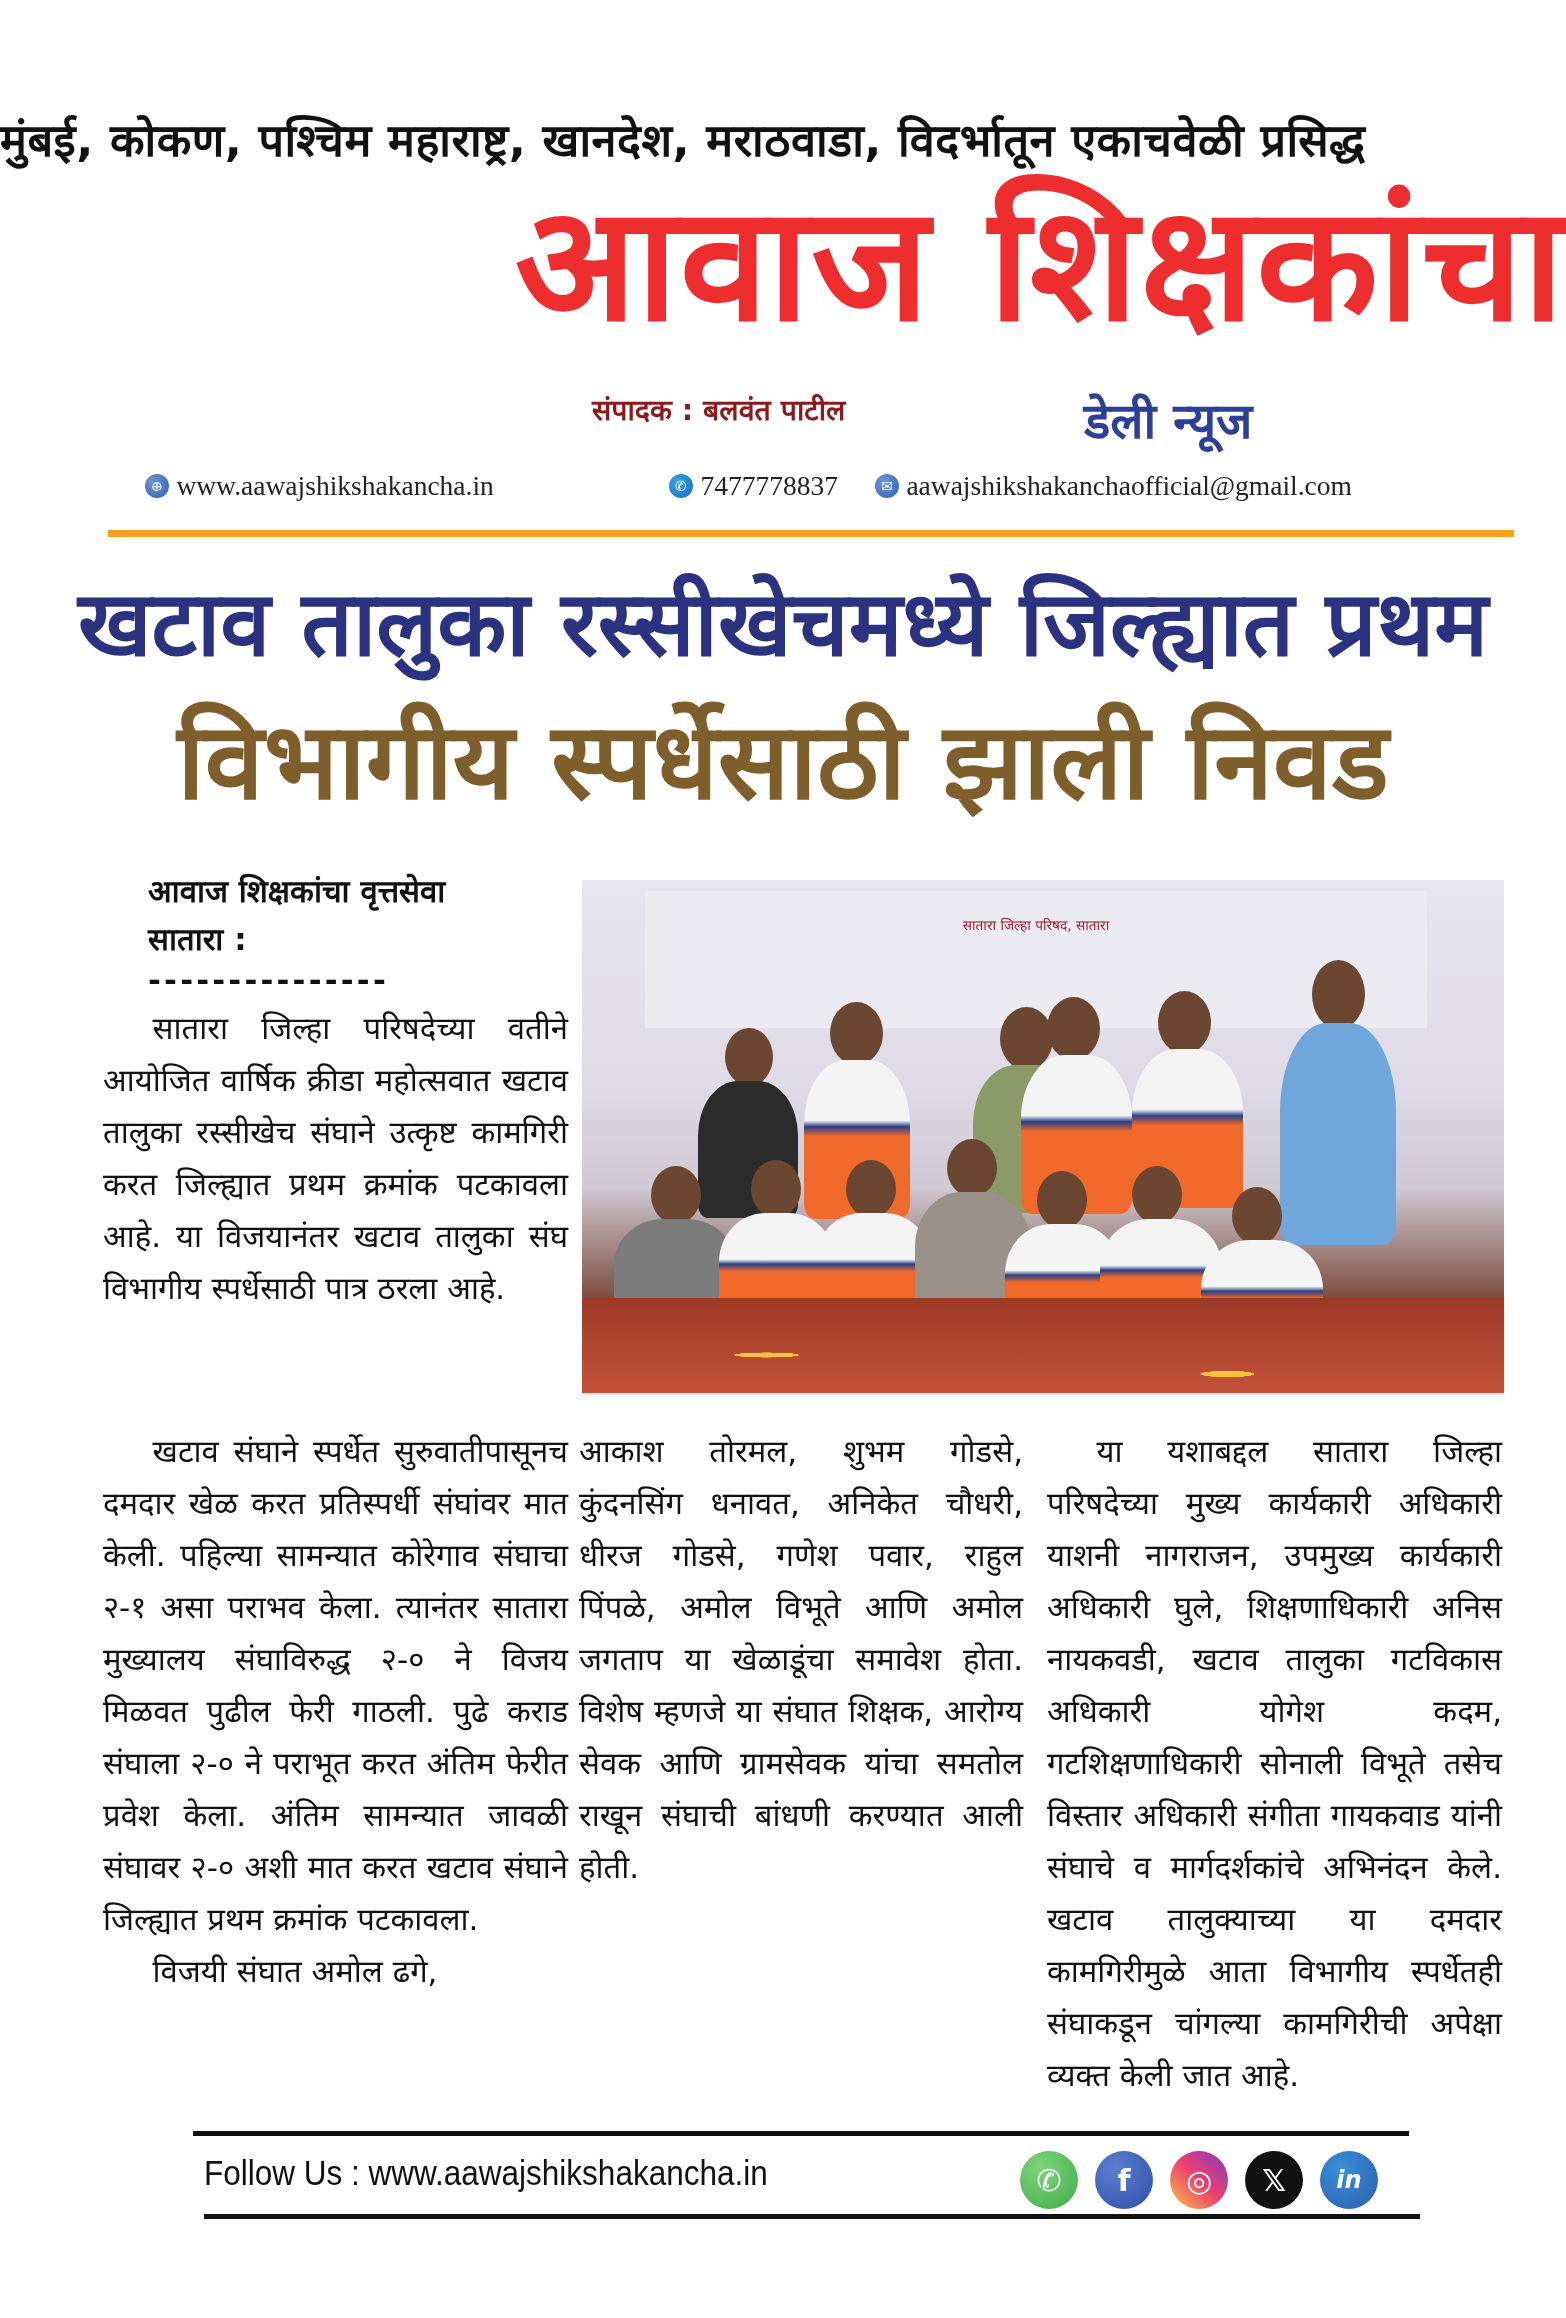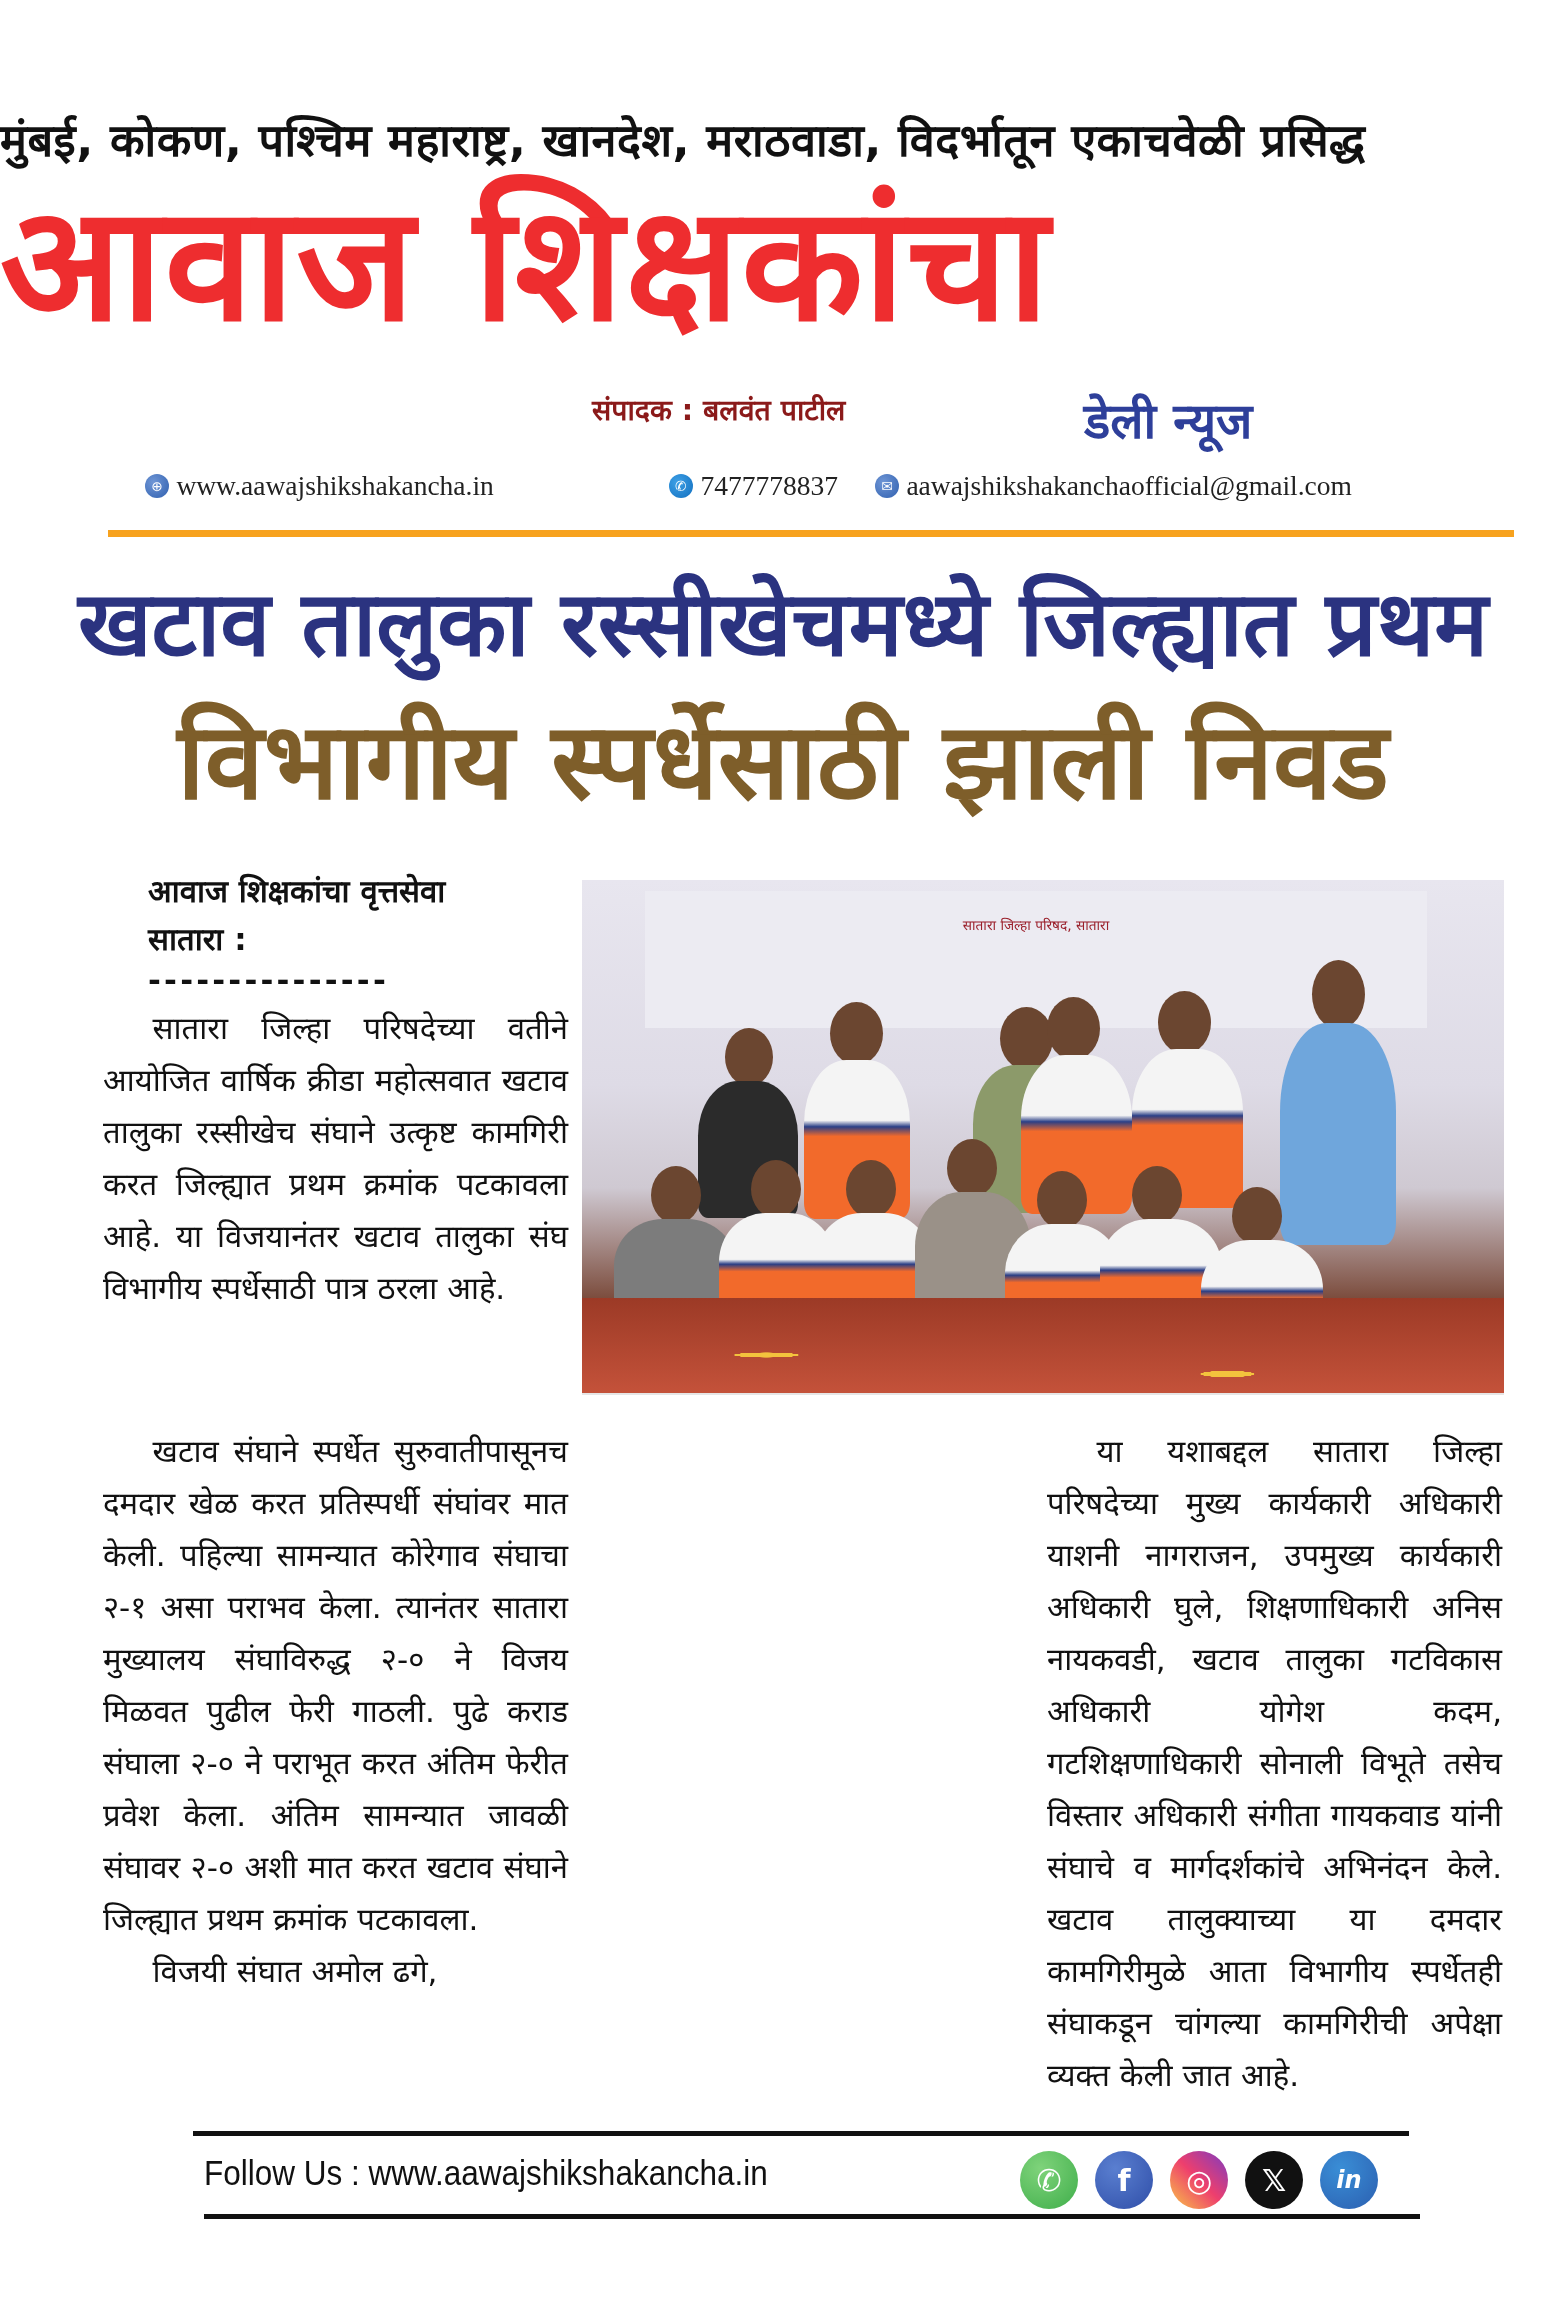--- a/index.html
+++ b/index.html
@@ -2,21 +2,21 @@
 <html style="font-size:8.5px"><head>
 <meta charset="utf-8">
 <style>
   * { box-sizing: border-box; margin: 0; padding: 0; }
   html, body { width: 1566px; height: 2319px; background: #ffffff; overflow: hidden; }
   body { position: relative; font-family: "DejaVu Sans", "Liberation Sans", sans-serif; color: #111; }
 
   .tagline { position: absolute; left: 0; width: 1566px; top: 108px; text-align: left;
     font-size: 45px; font-weight: bold; color: #111; letter-spacing: 0.5px; }
 
-  .masthead { position: absolute; left: 0; width: 1566px; top: 174px; text-align: left;
+  .masthead { position: absolute; left: 0; width: 1566px; top: 174px; text-align: right;
     font-size: 159px; font-weight: bold; color: #ee2d2f; line-height: 180px; letter-spacing: 2.1px; }
 
   .editor { position: absolute; left: 592px; top: 390px; font-size: 28.5px; font-weight: bold; color: #8b1a1a; }
   .daily { position: absolute; left: 1084px; top: 386px; font-size: 49px; font-weight: bold; color: #2e3f9a; }
 
   .contacts { position: absolute; top: 470px; left: 0; width: 1566px; height: 42px; font-family: "Liberation Serif", serif; font-size: 27.5px; color: #222; }
   .contact { position: absolute; display: flex; align-items: center; gap: 7.4px; }
   .contact .ic { width: 24px; height: 24px; border-radius: 50%; display: inline-flex; align-items: center; justify-content: center;
     background: radial-gradient(circle at 35% 35%, #6f96d6, #2f5fae); color: #fff; font-size: 13.7px; font-family: "DejaVu Sans", sans-serif; }
   .contact.phone .ic { background: radial-gradient(circle at 35% 35%, #3ea0e6, #116fbf); }
@@ -141,20 +141,21 @@
   <div class="floor"></div>
 </div>
 <div class="photo-rule"></div>
 
 <div class="col col1b">
   <p>खटाव संघाने स्पर्धेत सुरुवातीपासूनच दमदार खेळ करत प्रतिस्पर्धी संघांवर मात केली. पहिल्या सामन्यात कोरेगाव संघाचा २-१ असा पराभव केला. त्यानंतर सातारा मुख्यालय संघाविरुद्ध २-० ने विजय मिळवत पुढील फेरी गाठली. पुढे कराड संघाला २-० ने पराभूत करत अंतिम फेरीत प्रवेश केला. अंतिम सामन्यात जावळी संघावर २-० अशी मात करत खटाव संघाने जिल्ह्यात प्रथम क्रमांक पटकावला.</p>
   <p>विजयी संघात अमोल ढगे,</p>
 </div>
 
 <div class="col col2">
+  <p class="noindent">आकाश तोरमल, शुभम गोडसे, कुंदनसिंग धनावत, अनिकेत चौधरी, धीरज गोडसे, गणेश पवार, राहुल पिंपळे, अमोल विभूते आणि अमोल जगताप या खेळाडूंचा समावेश होता. विशेष म्हणजे या संघात शिक्षक, आरोग्य सेवक आणि ग्रामसेवक यांचा समतोल राखून संघाची बांधणी करण्यात आली होती.</p>
 </div>
 
 <div class="col col3">
   <p>या यशाबद्दल सातारा जिल्हा परिषदेच्या मुख्य कार्यकारी अधिकारी याशनी नागराजन, उपमुख्य कार्यकारी अधिकारी घुले, शिक्षणाधिकारी अनिस नायकवडी, खटाव तालुका गटविकास अधिकारी योगेश कदम, गटशिक्षणाधिकारी सोनाली विभूते तसेच विस्तार अधिकारी संगीता गायकवाड यांनी संघाचे व मार्गदर्शकांचे अभिनंदन केले. खटाव तालुक्याच्या या दमदार कामगिरीमुळे आता विभागीय स्पर्धेतही संघाकडून चांगल्या कामगिरीची अपेक्षा व्यक्त केली जात आहे.</p>
 </div>
 
 <div class="bottom-rule br1"></div>
 <div class="follow">Follow Us : www.aawajshikshakancha.in</div>
 <div class="socials">
   <div class="soc wa">✆</div>

